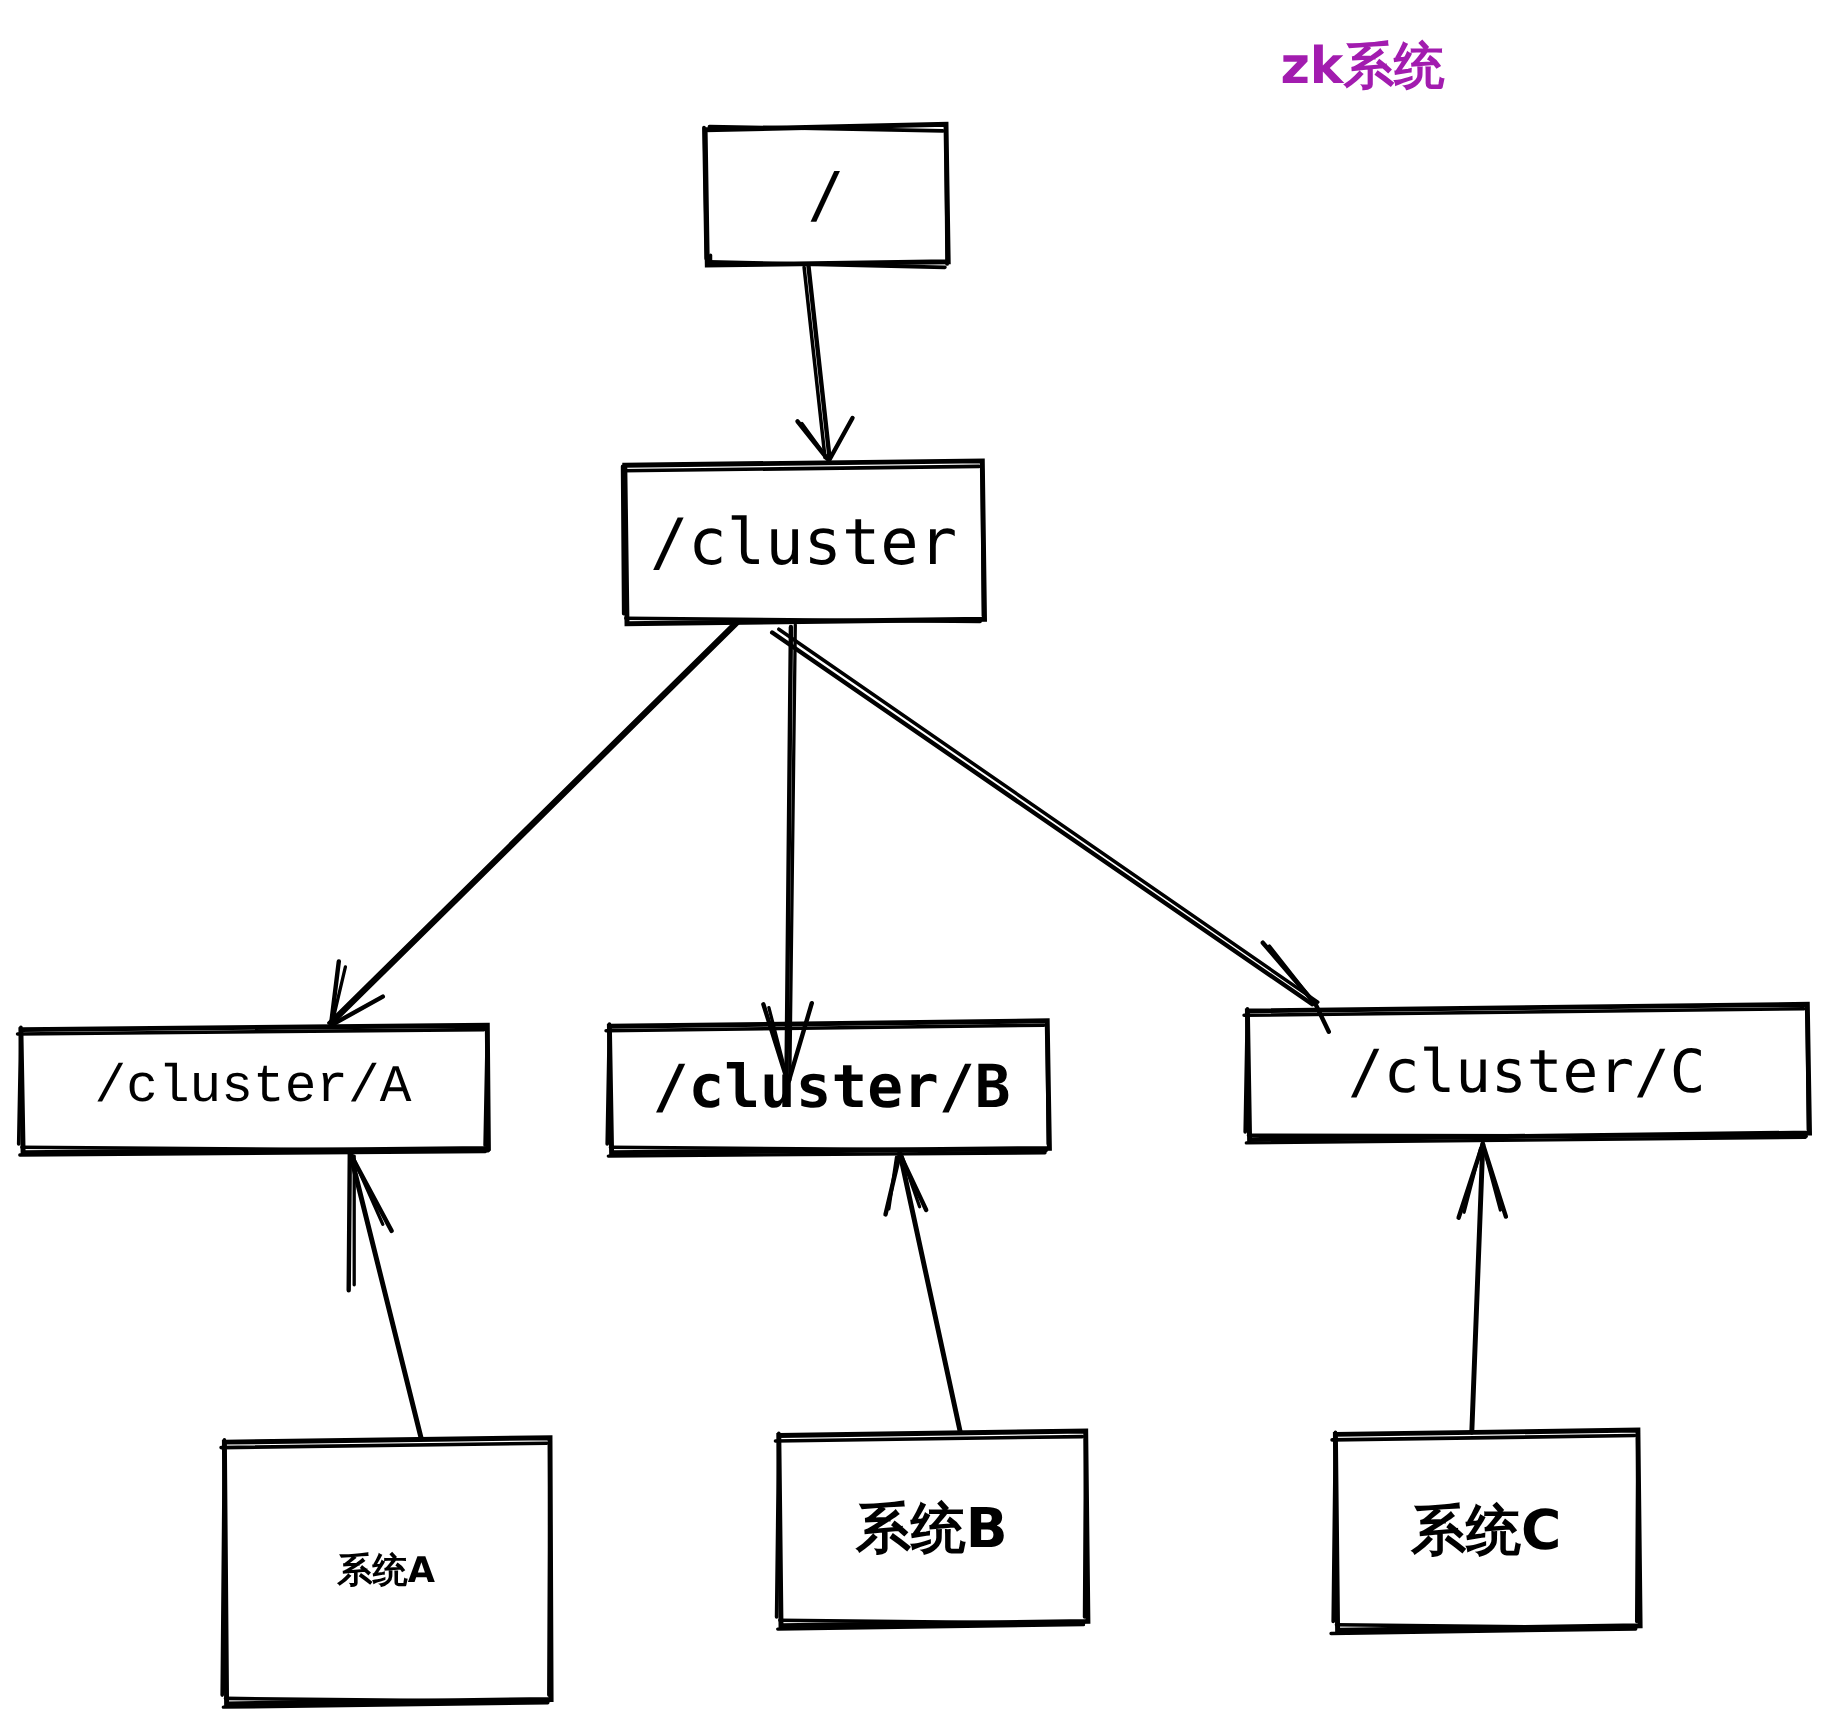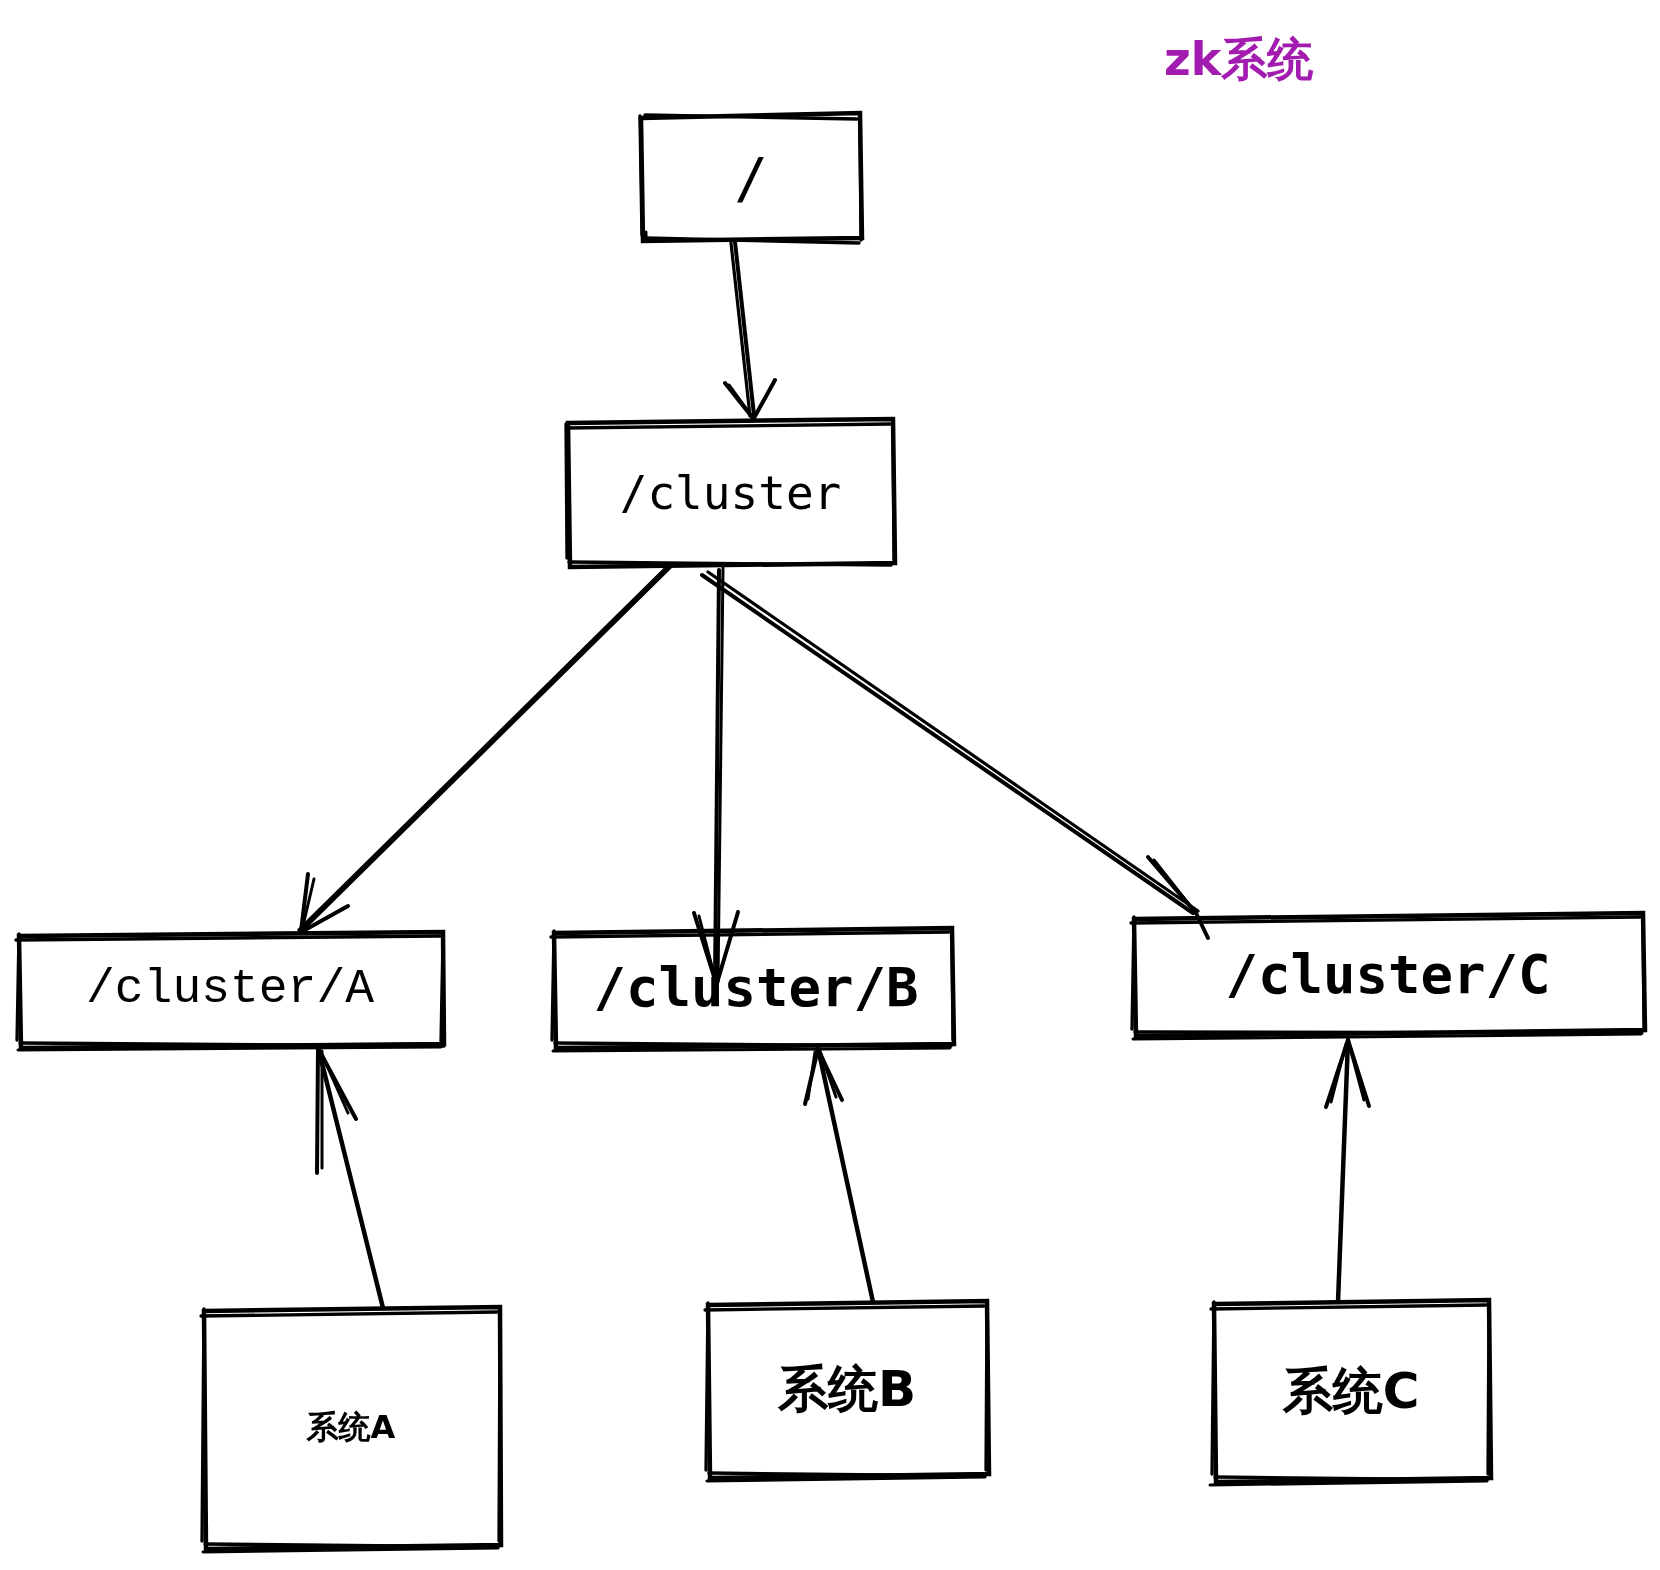--- a/index.html
+++ b/index.html
@@ -155,27 +155,27 @@
       <path d="M1349,1044 L1364,1100" stroke-width="3"></path>
       <path d="M1346,1044 L1331,1102" stroke-width="3"></path>
     </g>
 
   </svg>
 
   <div class="diagram-title" style="left:1164px; top:36px; font-size:46px;">zk系统</div>
 
   <div class="node-label mono-label" style="left:640px; top:114px; width:222px; height:127px; font-size:56px;">/</div>
 
-  <div class="node-label mono-label" style="left:566px; top:419px; width:329px; height:148px; font-size:46px;">/cluster</div>
+  <div class="node-label mono-label" style="left:566px; top:419px; width:329px; height:148px; font-size:58px;">/cluster</div>
 
   <div class="node-label mono-label" style="left:16px; top:931px; width:428px; height:115px; font-size:48px;font-family:Liberation Mono, monospace;">/cluster/A</div>
 
   <div class="node-label mono-label" style="left:554px; top:928px; width:404px; height:120px; font-size:54px;font-weight:bold;">/cluster/B</div>
 
-  <div class="node-label mono-label" style="left:1131px; top:913px; width:514px; height:123px; font-size:54px;font-weight:bold;">/cluster/C</div>
+  <div class="node-label mono-label" style="left:1131px; top:913px; width:514px; height:123px; font-size:54px;">/cluster/C</div>
 
   <div class="node-label cjk-label" style="left:201px; top:1307px; width:300px; height:240px; font-size:32px;text-align:center;">系统A</div>
 
   <div class="node-label cjk-label" style="left:1211px; top:1300px; width:280px; height:182px; font-size:50px;">系统C</div>
 
   <div class="node-label cjk-label" style="left:705px; top:1301px; width:284px; height:176px; font-size:50px;">系统B</div>
 
 </div>
 
 </body></html>

